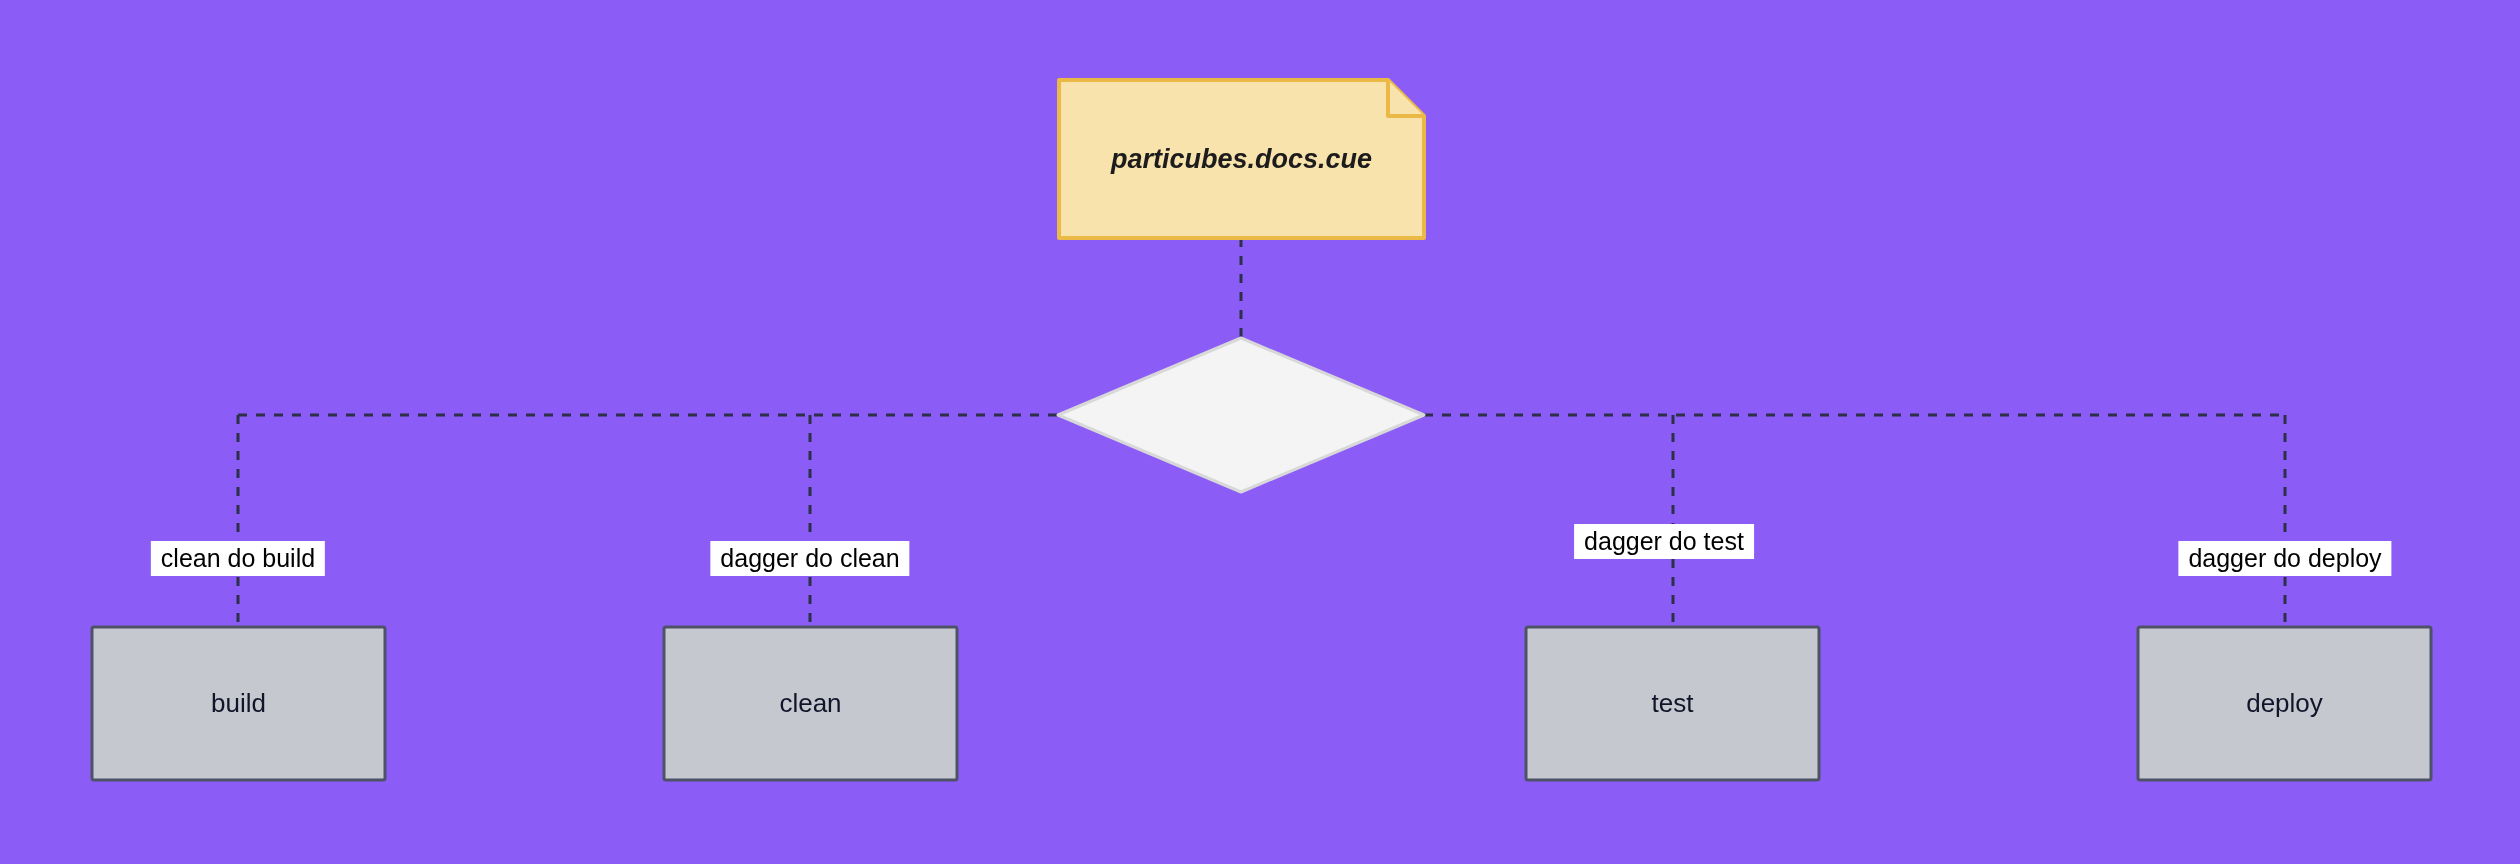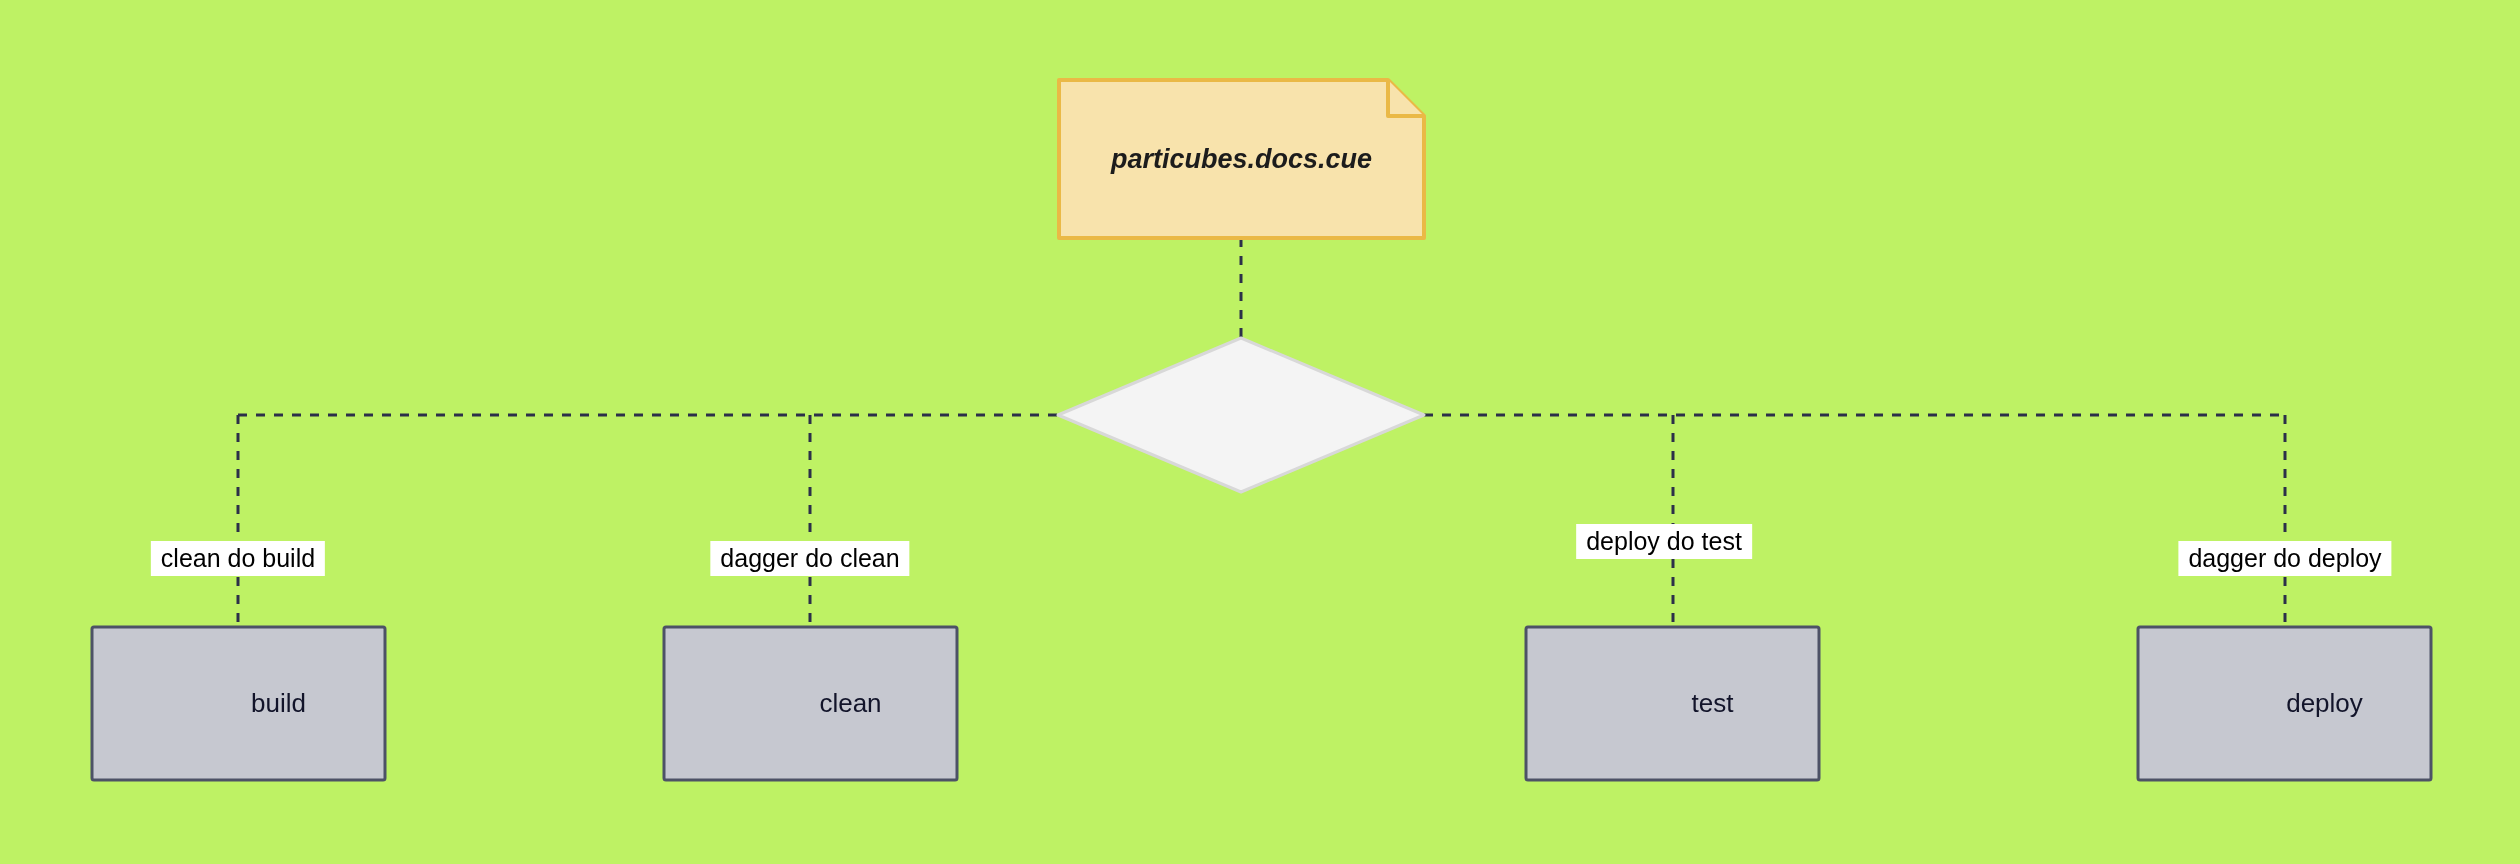--- a/index.html
+++ b/index.html
@@ -4,21 +4,21 @@
 <style>
   html, body {
     margin: 0;
     padding: 0;
     background: #000000;
   }
   .canvas {
     position: relative;
     width: 2520px;
     height: 864px;
-    background: #bef264;
+    background: #8b5cf6;
     font-family: "Liberation Sans", sans-serif;
     overflow: hidden;
   }
   .canvas svg {
     position: absolute;
     left: 0;
     top: 0;
   }
   .overlay {
     position: absolute;
@@ -37,21 +37,20 @@
   }
   .decision-label {
     left: 1058px; top: 338px; width: 366px; height: 154px;
     font-size: 26px;
     color: #1f2233;
   }
   .node-label {
     width: 293px; height: 153px; top: 627px;
     font-size: 26px;
     color: #12142a;
-    margin-left: 40px;
   }
   .node-label.build  { left: 92px;   }
   .node-label.clean  { left: 664px;  }
   .node-label.test   { left: 1526px; }
   .node-label.deploy { left: 2138px; }
   .cmd-label {
     position: absolute;
     transform: translateX(-50%);
     background: #ffffff;
     color: #000000;
@@ -96,21 +95,21 @@
       <rect x="1526" y="627" width="293" height="153" rx="2"></rect>
       <rect x="2138" y="627" width="293" height="153" rx="2"></rect>
     </g>
   </svg>
 
   <div class="overlay note-label">particubes.docs.cue</div>
 
 
   <div class="cmd-label build">clean do build</div>
   <div class="cmd-label clean">dagger do clean</div>
-  <div class="cmd-label test">deploy do test</div>
+  <div class="cmd-label test">dagger do test</div>
   <div class="cmd-label deploy">dagger do deploy</div>
 
   <div class="overlay node-label build">build</div>
   <div class="overlay node-label test">test</div>
   <div class="overlay node-label clean">clean</div>
   <div class="overlay node-label deploy">deploy</div>
 
 </div>
 
 </body></html>

